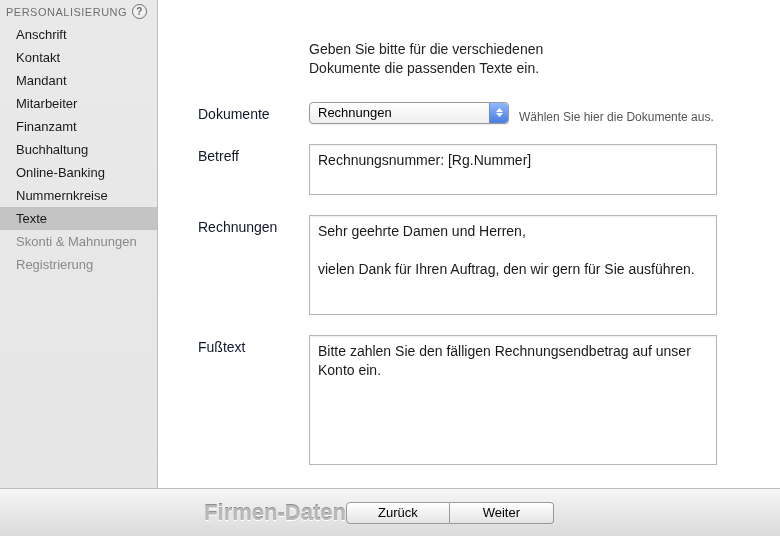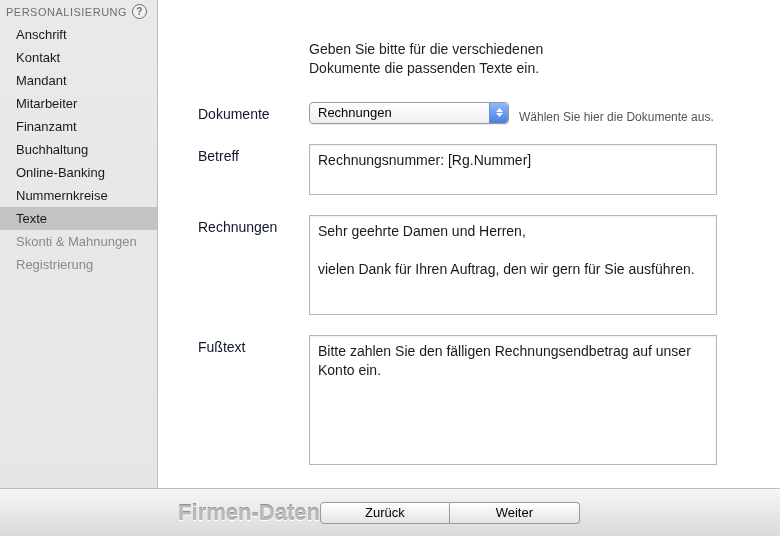--- a/index.html
+++ b/index.html
@@ -22,21 +22,21 @@
   .select-knob { position: absolute; right: 0; top: 0; width: 19px; height: 100%; background: linear-gradient(to bottom, #8fb8ff, #4a7de0); border-left: 1px solid #6a8fd9; border-top-right-radius: 4px; border-bottom-right-radius: 4px; display: flex; flex-direction: column; align-items: center; justify-content: center; gap: 1px; }
   .select-knob svg { display: block; }
   .hint { font-size: 12px; color: #555; }
   .textinput, .textarea { width: 408px; border: 1px solid #b6b6b6; background: #fff; font-family: inherit; font-size: 14px; color: #1a1a1a; padding: 6px 8px; line-height: 1.35; resize: none; box-shadow: inset 0 1px 2px rgba(0,0,0,0.07); }
   .textinput { height: 51px; }
   .textarea-md { height: 100px; }
   .textarea-lg { height: 130px; }
   .footer { height: 48px; background: linear-gradient(to bottom, #f6f6f6, #dadada); border-top: 1px solid #bcbcbc; display: flex; align-items: center; justify-content: center; padding: 0 36px 0 14px; }
   .footer-title { font-size: 22px; font-weight: bold; color: #b9b9b9; text-shadow: 0 1px 0 #ffffff, 0 -1px 0 #8f8f8f; }
   .footer-buttons { display: flex; }
-  .btn { width: 130px; height: 22px; background: linear-gradient(to bottom, #ffffff, #e4e4e4); border: 1px solid #9a9a9a; font-size: 13px; font-family: inherit; cursor: pointer; box-shadow: 0 1px 0 rgba(255,255,255,0.6) inset; }
+  .btn { width: 104px; height: 22px; background: linear-gradient(to bottom, #ffffff, #e4e4e4); border: 1px solid #9a9a9a; font-size: 13px; font-family: inherit; cursor: pointer; box-shadow: 0 1px 0 rgba(255,255,255,0.6) inset; }
   .btn:first-child { border-top-left-radius: 4px; border-bottom-left-radius: 4px; }
   .btn:last-child { border-top-right-radius: 4px; border-bottom-right-radius: 4px; border-left: none; }
 </style>
 </head>
 <body>
 
 <div class="app">
   <div class="main">
 
     <aside class="sidebar">

